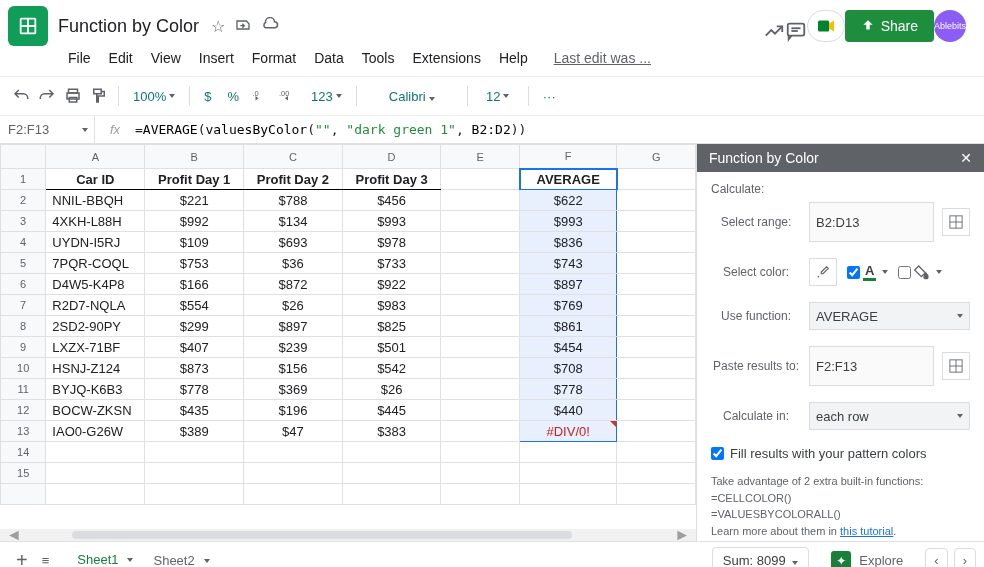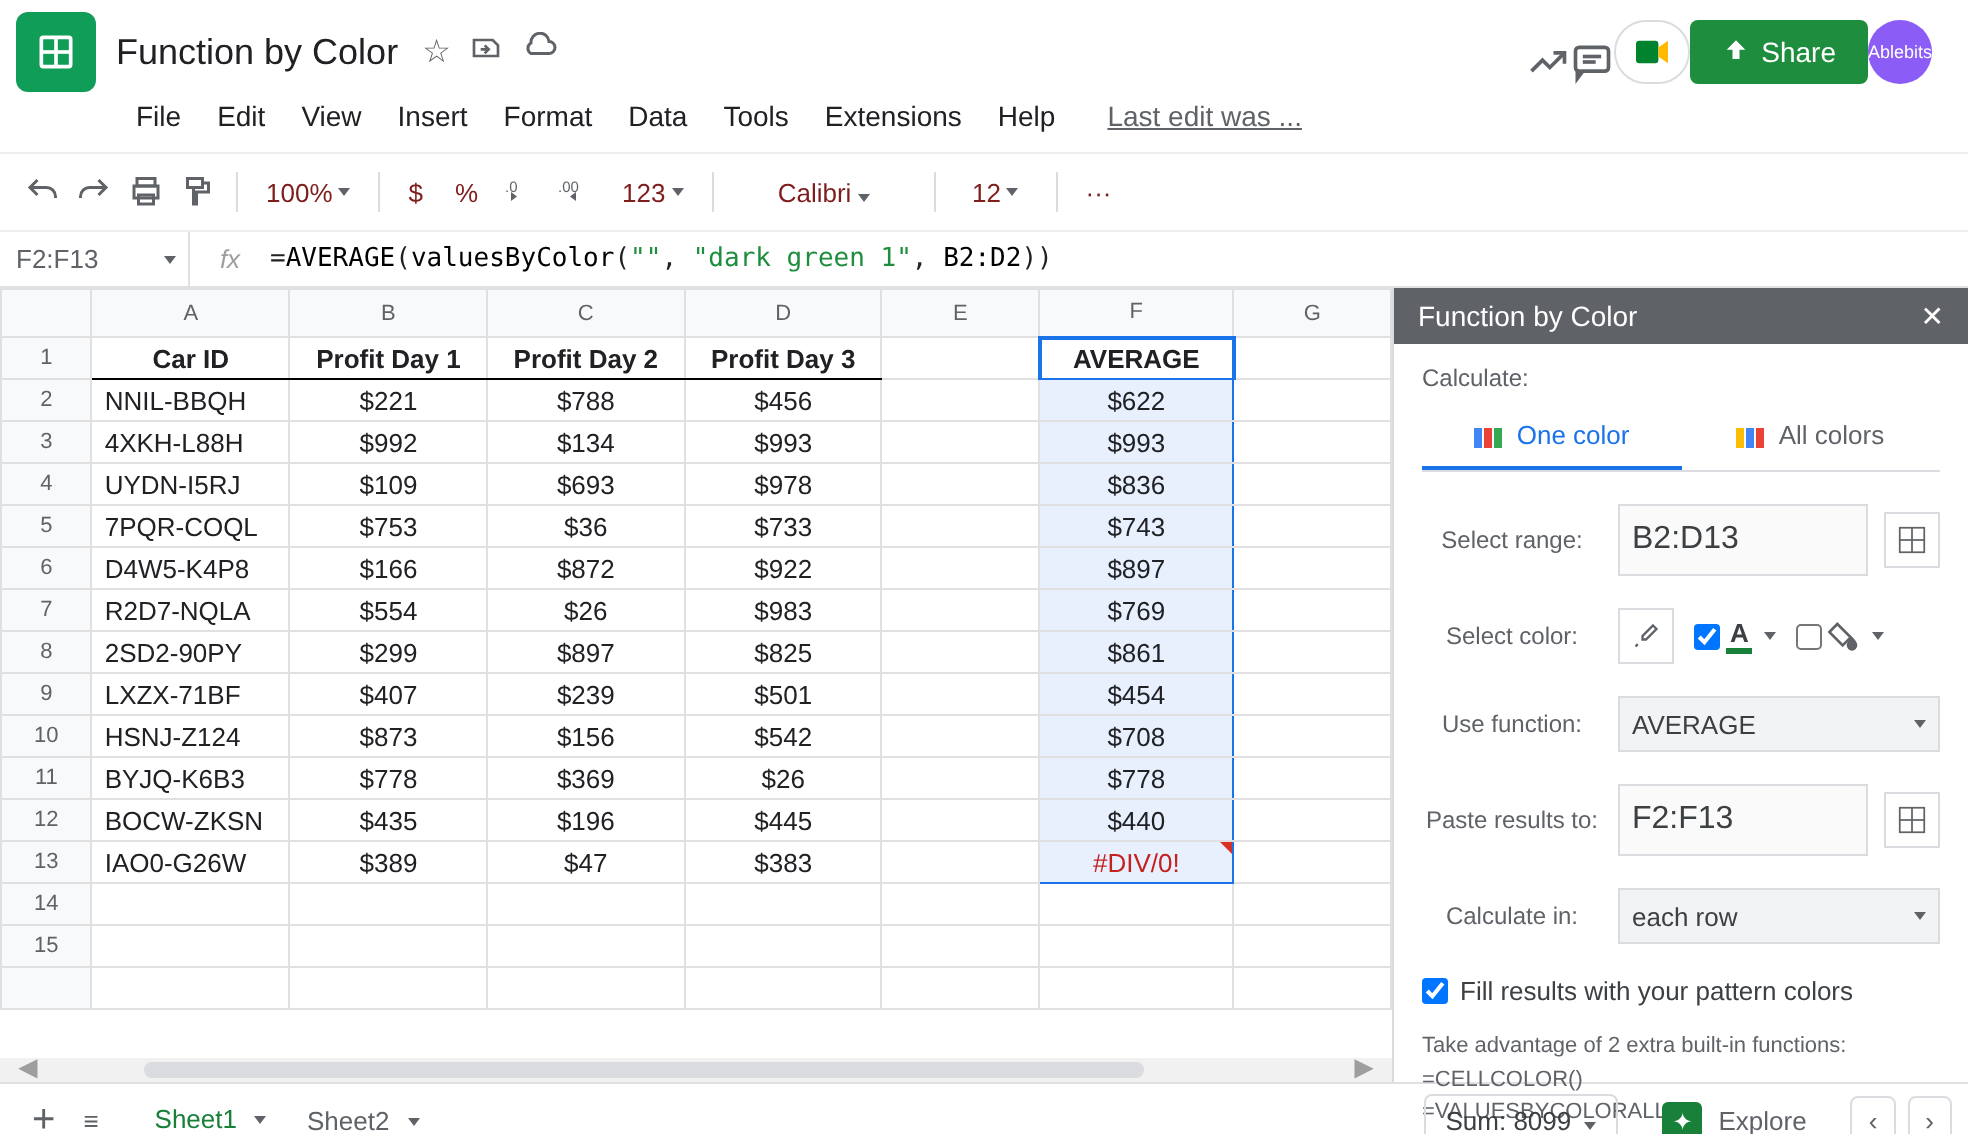--- a/index.html
+++ b/index.html
@@ -14,21 +14,21 @@
 .top-right .iconbtn { cursor: pointer; color: #5f6368; }
 .meet-btn { width: 38px; height: 32px; border: 1px solid #dadce0; border-radius: 16px; display: flex; align-items: center; justify-content: center; cursor: pointer; }
 .share-btn { background: #1e8e3e; color: #fff; padding: 8px 16px; border-radius: 4px; display: flex; align-items: center; gap: 6px; font-size: 14px; cursor: pointer; }
 .avatar { width: 32px; height: 32px; background: #8b5cf6; color: #fff; border-radius: 50%; font-size: 9px; display: flex; align-items: center; justify-content: center; }
 .menu-bar { display: flex; gap: 2px; padding: 2px 8px 6px 60px; font-size: 14px; color: #202124; align-items: flex-end; }
 .menu-bar span { padding: 4px 8px; cursor: pointer; }
 .menu-bar .last-edit { color: #5f6368; text-decoration: underline; margin-left: 8px; }
 .toolbar { display: flex; align-items: center; padding: 4px 8px; border-top: 1px solid #eee; border-bottom: 1px solid #eee; height: 40px; font-size: 13px; color: #5f6368; }
 .toolbar > * { margin: 0 4px; cursor: pointer; display: flex; align-items: center; justify-content: center; }
 .tb-sep { width: 1px; height: 20px; background: #dadce0; margin: 0 6px; }
-.tb-text { padding: 0 4px; color: #7f1d1d; }
+.tb-text { padding: 0 4px; color: #0f766e; }
 .formula-bar { display: flex; align-items: center; height: 28px; border-bottom: 1px solid #e0e0e0; font-size: 13px; }
 .name-box { width: 95px; padding-left: 8px; border-right: 1px solid #e0e0e0; height: 100%; display: flex; align-items: center; color: #5f6368; }
 .fx-label { width: 40px; text-align: center; font-style: italic; color: #9e9e9e; }
 .formula-text { font-family: 'Consolas', monospace; font-size: 13px; color: #202124; }
 .formula-text .fn { color: #000; }
 .formula-text .str { color: #1e8e3e; }
 .formula-text .ref { color: #000000; }
 .main-area { display: flex; height: 397px; }
 .grid-wrap { flex: 1; overflow: hidden; position: relative; }
 .grid { border-collapse: collapse; font-size: 13px; width: 100%; }
@@ -48,21 +48,21 @@
 .colA, .colB, .colC, .colD { width: 100px; }
 .side-panel { width: 288px; border-left: 1px solid #dadce0; background: #fff; display: flex; flex-direction: column; }
 .side-header { background: #5f6368; color: #fff; padding: 6px 12px; font-size: 14px; display: flex; align-items: center; justify-content: space-between; }
 .side-body { padding: 10px 14px; font-size: 13px; color: #3c4043; flex: 1; }
 .side-body .lbl { font-size: 12px; color: #5f6368; margin-bottom: 6px; }
 .tabs { display: flex; border-bottom: 1px solid #dadce0; margin-bottom: 16px; }
 .tabs .tab { flex: 1; text-align: center; padding: 8px 0; font-size: 13px; cursor: pointer; color: #5f6368; }
 .tabs .tab.active { color: #1a73e8; border-bottom: 2px solid #1a73e8; }
 .field-row { display: flex; align-items: center; margin-bottom: 16px; gap: 8px; }
 .field-row label { width: 90px; font-size: 12px; color: #5f6368; text-align: center; }
-.field-row .input { flex: 1; border: 1px solid #dadce0; padding: 17px 6px; font-size: 16px; background: #fafafa; height: 28px; display: flex; align-items: center; }
+.field-row .input { flex: 1; border: 1px solid #dadce0; padding: 5px 6px; font-size: 13px; background: #fafafa; height: 40px; display: flex; align-items: center; }
 .field-row .select { flex: 1; border: 1px solid #dadce0; background: #f1f3f4; padding: 5px 6px; height: 28px; display: flex; align-items: center; justify-content: space-between; }
 .color-row { display: flex; align-items: center; gap: 10px; }
 .picker-btn { border: 1px solid #dadce0; width: 28px; height: 28px; display: flex; align-items: center; justify-content: center; }
 .check-row { display: flex; align-items: center; gap: 6px; margin-bottom: 12px; font-size: 13px; }
 .hint-text { font-size: 11px; color: #5f6368; line-height: 1.5; }
 .hint-text .tut-link { color: #1a73e8; text-decoration: underline; }
 .status-bar { height: 38px; border-top: 1px solid #e0e0e0; display: flex; align-items: center; padding: 0 8px; font-size: 13px; }
 .status-left { display: flex; align-items: center; gap: 14px; padding: 0 8px; color: #5f6368; }
 .sheet-tabs { display: flex; margin-left: 10px; }
 .sheet-tab { padding: 8px 10px; display: flex; align-items: center; gap: 6px; cursor: pointer; color: #5f6368; }
@@ -408,38 +408,20 @@
       </div>
   </div>
 
   <div class="side-panel">
     <div class="side-header">
       <span>Function by Color</span>
       <span style="cursor:pointer">✕</span>
     </div>
     <div class="side-body">
       <div class="lbl">Calculate:</div>
-      <div class="tabs">
-        <div class="tab active">
-          <svg width="14" height="10" style="display:inline-block;vertical-align:middle;margin-right:4px">
-              <rect width="4" height="10" fill="#4285f4"></rect>
-              <rect x="5" width="4" height="10" fill="#ea4335"></rect>
-              <rect x="10" width="4" height="10" fill="#34a853"></rect>
-            </svg>
-          <span>One color</span>
-        </div>
-        <div class="tab">
-          <svg width="14" height="10" style="display:inline-block;vertical-align:middle;margin-right:4px">
-              <rect width="4" height="10" fill="#fbbc04"></rect>
-              <rect x="5" width="4" height="10" fill="#4285f4"></rect>
-              <rect x="10" width="4" height="10" fill="#ea4335"></rect>
-            </svg>
-          <span>All colors</span>
-        </div>
-      </div>
       <div class="field-row">
         <label>Select range:</label>
         <div class="input">
             <span>B2:D13</span>
           </div>
         <span class="picker-btn">
             <svg width="14" height="14" viewBox="0 0 16 16" fill="none" stroke="#5f6368">
               <rect x="1" y="1" width="14" height="14"></rect>
               <line x1="1" y1="8" x2="15" y2="8"></line>
               <line x1="8" y1="1" x2="8" y2="15"></line>

